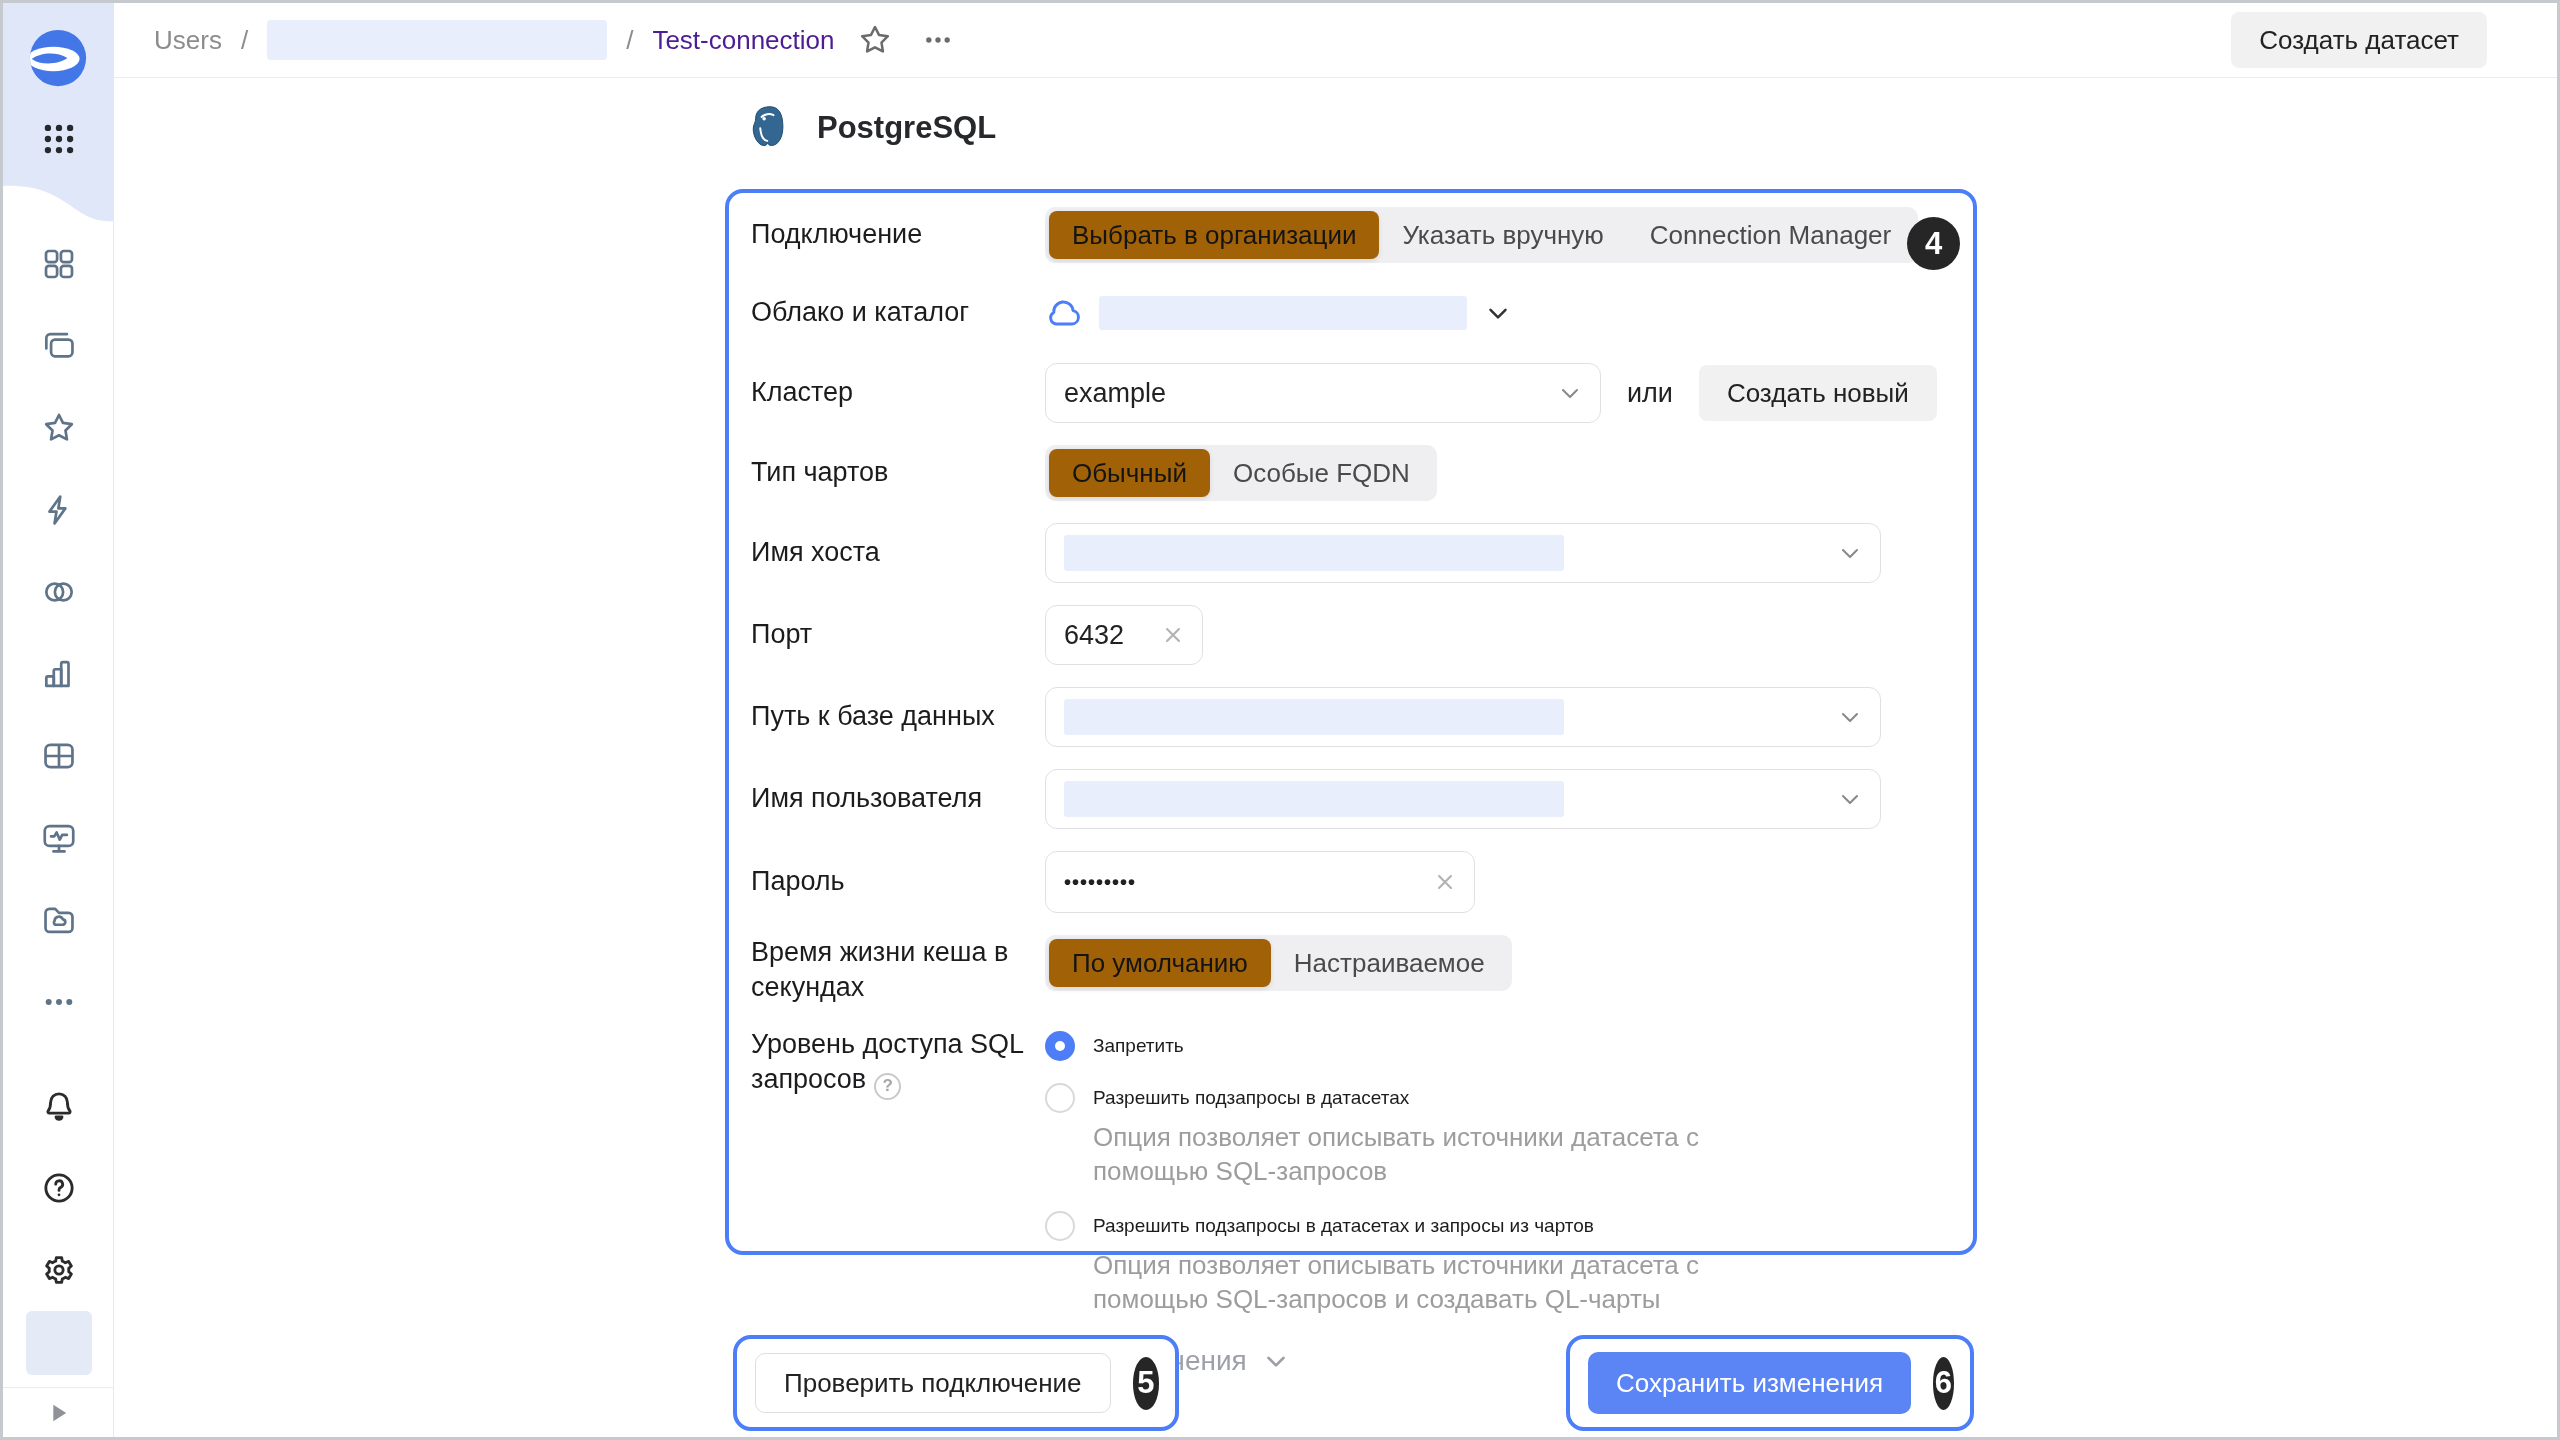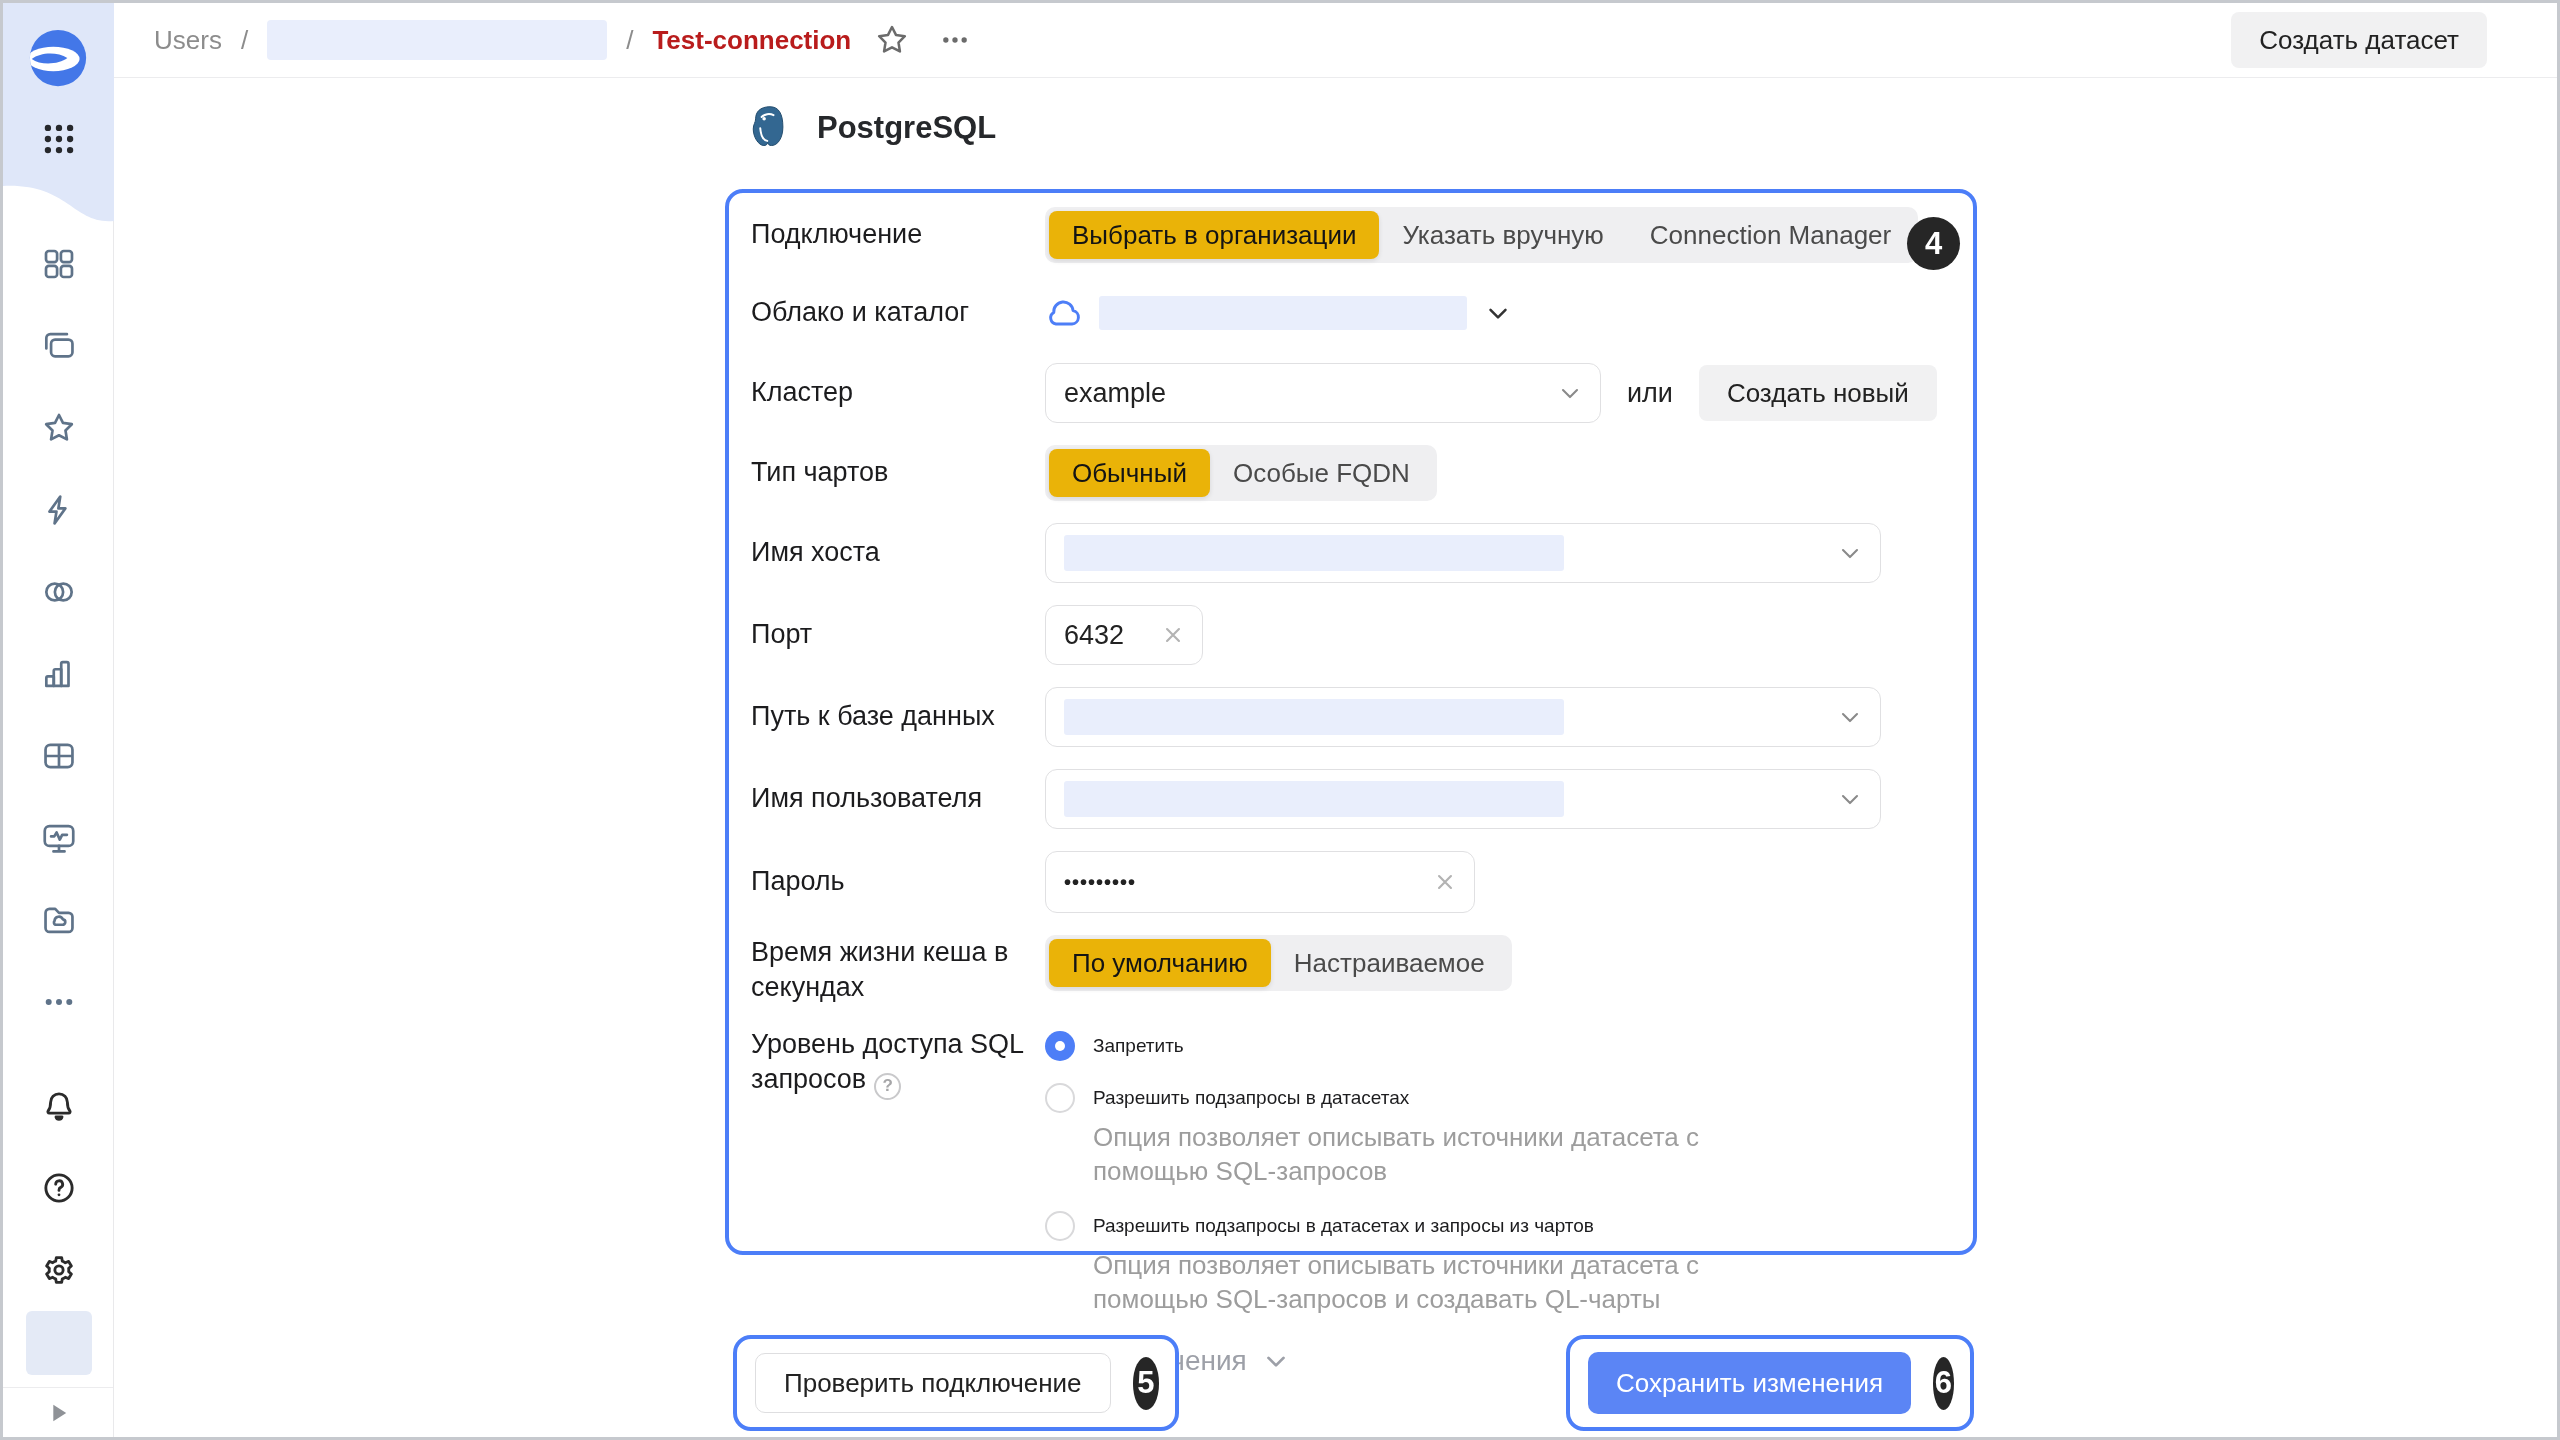--- a/index.html
+++ b/index.html
@@ -17,41 +17,41 @@
   .bottom-icons { position:absolute; left:0; top:1084px; width:111px; display:flex; flex-direction:column; align-items:center; gap:44px; }
   .bottom-icons .icn { width:38px; height:38px; color:#2b2b2b; }
   .avatar-sq { position:absolute; left:23px; top:1308px; width:66px; height:64px; border-radius:6px; background:#e4eaf6; }
   .sidebar-footer { position:absolute; left:0; bottom:0; width:110px; height:50px; border-top:1px solid #ececee; display:flex; align-items:center; justify-content:center; }
 
   
   .topbar { position:absolute; left:111px; top:0; right:0; height:75px; background:#fff; border-bottom:1px solid #ececee; display:flex; align-items:center; padding:0 70px 0 40px; }
   .crumbs { display:flex; align-items:center; gap:19px; font-size:26px; }
   .crumb-gray { color:#8c8c8c; }
   .crumb-pill { width:340px; height:40px; border-radius:4px; background:#e9eefc; }
-  .crumb-current { color:#b91c1c;font-weight:bold; }
+  .crumb-current { color:#4c1d95; }
   .crumb-icon { display:flex; align-items:center; justify-content:center; width:44px; height:44px; cursor:pointer; }
   .topbar-spacer { flex:1; }
   .btn-gray { display:inline-flex; align-items:center; justify-content:center; height:56px; padding:0 28px; background:#f1f1f2; border-radius:8px; font-size:26px; color:#222; cursor:pointer; white-space:nowrap; }
 
   
   .pg-header { position:absolute; left:742px; top:100px; display:flex; align-items:center; gap:22px; }
   .pg-title { font-size:31px; font-weight:700; color:#26282b; }
 
   
   .form-box { position:absolute; left:722px; top:186px; width:1252px; height:1066px; border:4px solid #4c7ef8; border-radius:18px; background:#fff; padding:14px 22px 0 22px; }
   .badge { width:53px; height:53px; border-radius:50%; background:#262626; color:#fff; font-size:31px; font-weight:700; display:flex; align-items:center; justify-content:center; }
   .badge-form { position:absolute; left:1178px; top:24px; }
 
   .row { display:flex; align-items:center; margin-bottom:22px; }
   .row.top-align { align-items:flex-start; }
   .row-label { width:294px; flex:none; font-size:27px; color:#1c1c1e; line-height:1.3; }
 
   .seg { display:inline-flex; background:#efeff1; border-radius:10px; padding:4px; height:56px; align-items:stretch; }
   .seg-item { display:flex; align-items:center; padding:0 23px; font-size:26px; color:#4a4a4a; border-radius:8px; cursor:pointer; white-space:nowrap; }
-  .seg-item.active { background:#eab308; color:#141414; box-shadow:0 2px 5px rgba(0,0,0,.10); }
+  .seg-item.active { background:#a16207; color:#141414; box-shadow:0 2px 5px rgba(0,0,0,.10); }
 
   .select { position:relative; height:60px; border:1.5px solid #e0e0e2; border-radius:12px; background:#fff; display:flex; align-items:center; padding:0 56px 0 18px; font-size:27px; color:#222; cursor:pointer; }
   .select .chev { position:absolute; right:16px; top:50%; transform:translateY(-50%); display:flex; }
   .select-big { width:836px; }
   .select-cluster { width:556px; }
 
   .redacted { background:#e9eefc; border-radius:3px; }
   .bar-cloud { width:368px; height:34px; }
   .bar-in-select { width:500px; height:36px; }
 

